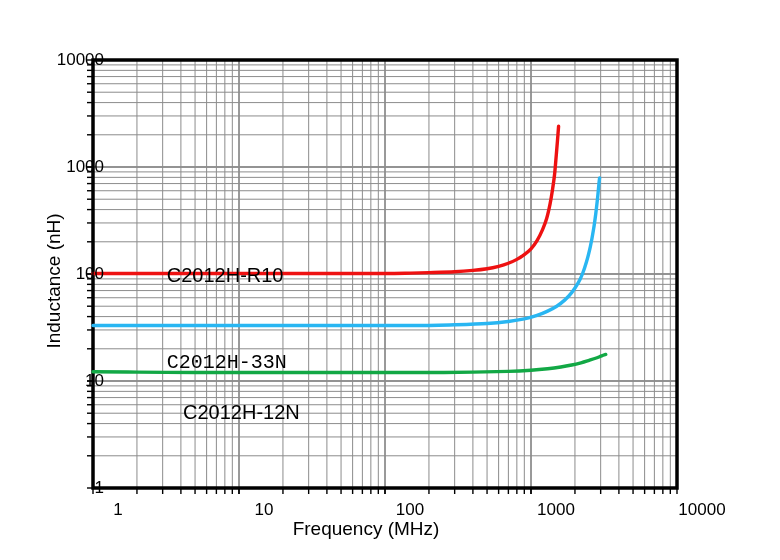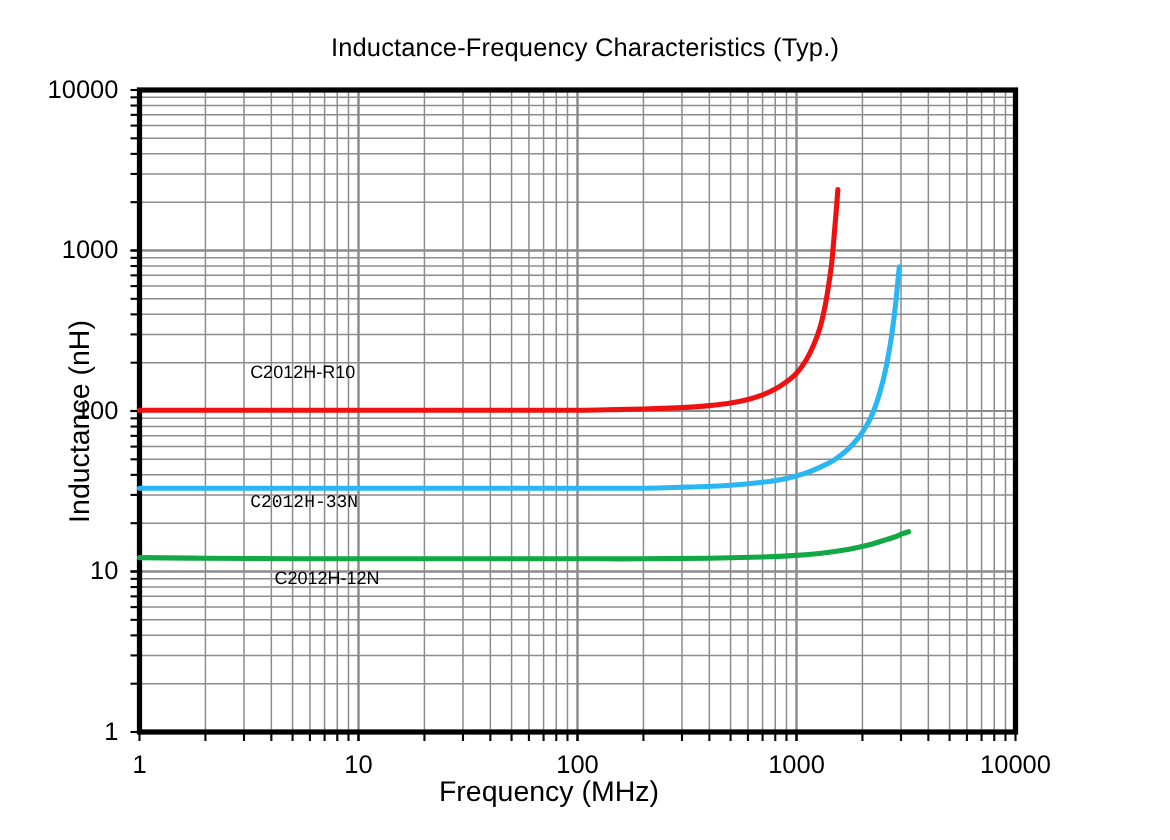--- a/index.html
+++ b/index.html
@@ -46,46 +46,47 @@
     width: 300px;
     text-align: center;
     font-size: 19px;
     transform: rotate(-90deg);
     transform-origin: center center;
   }
   .tick-label {
     position: absolute;
     font-size: 17px;
     white-space: nowrap;
+    margin-left: 25px;
   }
   .tick-label.y {
     text-align: right;
     transform: translateY(-50%);
   }
   .tick-label.x {
     text-align: center;
     transform: translateX(-50%);
   }
   .series-label {
     position: absolute;
-    font-size: 12px;
+    font-size: 20px;
     white-space: nowrap;
     color: #000;
+    margin-top: 23px;
   }
   svg.plot {
     position: absolute;
     left: 0; top: 0;
   }
 </style>
 </head>
 <body>
 
 <div id="chart-root">
 
-  <div class="chart-title">Inductance-Frequency Characteristics (Typ.)</div>
 
   <svg class="plot" id="plot-svg" width="780" height="560">
       <line x1="93" y1="60" x2="93" y2="488" stroke="#8c8c8c" stroke-width="1.3"></line>
       <line x1="136.95037936694126" y1="60" x2="136.95037936694126" y2="488" stroke="#8c8c8c" stroke-width="1"></line>
       <line x1="162.6597031890707" y1="60" x2="162.6597031890707" y2="488" stroke="#8c8c8c" stroke-width="1"></line>
       <line x1="180.90075873388253" y1="60" x2="180.90075873388253" y2="488" stroke="#8c8c8c" stroke-width="1"></line>
       <line x1="195.04962063305874" y1="60" x2="195.04962063305874" y2="488" stroke="#8c8c8c" stroke-width="1"></line>
       <line x1="206.61008255601197" y1="60" x2="206.61008255601197" y2="488" stroke="#8c8c8c" stroke-width="1"></line>
       <line x1="216.3843138420815" y1="60" x2="216.3843138420815" y2="488" stroke="#8c8c8c" stroke-width="1"></line>
       <line x1="224.85113810082376" y1="60" x2="224.85113810082376" y2="488" stroke="#8c8c8c" stroke-width="1"></line>

